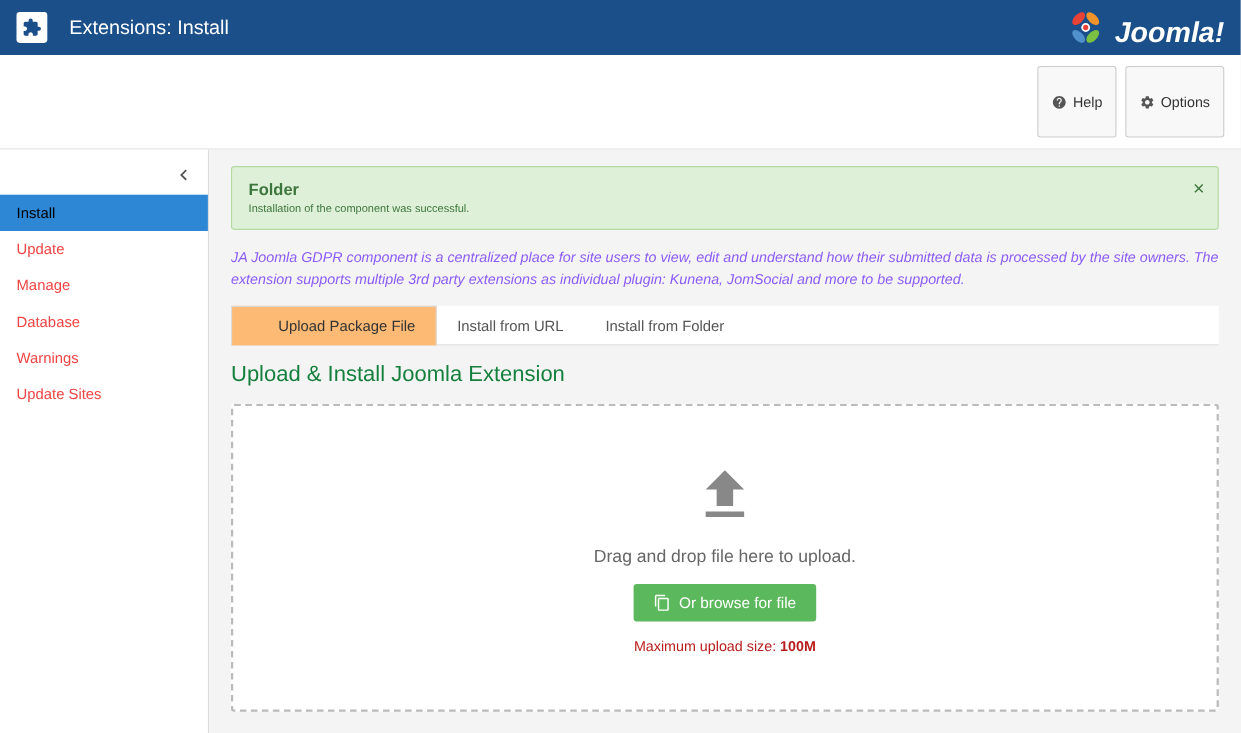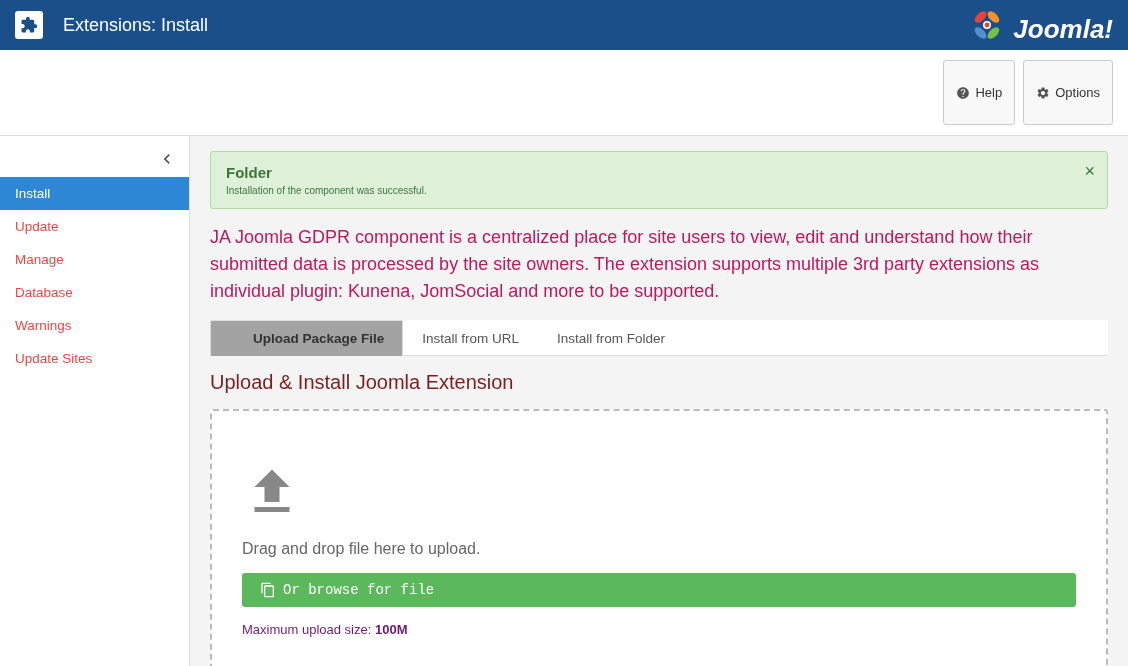--- a/index.html
+++ b/index.html
@@ -93,21 +93,21 @@
     .sidebar-item {
       padding: 9px 15px;
       cursor: pointer;
       font-size: 13.5px;
       color: #ef4444;
       display: block;
       text-decoration: none;
     }
     .sidebar-item.active {
       background: #2d87d4;
-      color: #ffffff;
+      color: #000000;
     }
 
     
     .main {
       flex: 1;
       padding: 15px 20px;
       overflow-y: auto;
       background: #f4f4f4;
     }
 
@@ -137,67 +137,69 @@
       cursor: pointer;
       font-size: 18px;
       color: #3c763d;
       background: none;
       border: none;
       line-height: 1;
     }
 
     
     .description {
-      font-size: 18px;
-      color: #be185d;
+      font-size: 13px;
+      color: #8b5cf6;
       margin-bottom: 15px;
       line-height: 1.5;
+      font-style: italic;
     }
 
     
     .tabs {
       display: flex;
       border-bottom: 1px solid #ddd;
       margin-bottom: 15px;
       background: #fff;
     }
     .tab {
       padding: 10px 18px;
       cursor: pointer;
       font-size: 13.5px;
       color: #555;
       border: 1px solid transparent;
       border-bottom: none;
       margin-bottom: -1px;
       text-decoration: none;
     }
     .tab.active {
-      background: #a3a3a3;
+      background: #fdba74;
       border-color: #ddd;
       color: #333;
-      font-weight: bold;
+      font-weight: normal;
       padding-left: 42px;
     }
 
     
     .section-title {
       font-size: 20px;
       font-weight: normal;
-      color: #7f1d1d;
+      color: #15803d;
       margin-bottom: 15px;
     }
 
     
     .upload-area {
       border: 2px dashed #bbb;
       background: #fff;
       border-radius: 3px;
       min-height: 280px;
       display: flex;
       flex-direction: column;
+      align-items: center;
       justify-content: center;
       gap: 15px;
       padding: 30px;
     }
     .upload-icon {
       color: #888;
     }
     .upload-icon svg {
       width: 60px;
       height: 60px;
@@ -211,26 +213,25 @@
       display: flex;
       align-items: center;
       gap: 7px;
       background: #5cb85c;
       color: #fff;
       border: none;
       padding: 9px 18px;
       border-radius: 3px;
       cursor: pointer;
       font-size: 14px;
-      font-family: Liberation Mono, monospace;
     }
     .browse-btn svg { width: 16px; height: 16px; fill: #fff; }
     .upload-max {
       font-size: 13px;
-      color: #701a75;
+      color: #b91c1c;
     }
     .upload-max strong { font-weight: bold; }
   </style>
 </head>
 <body>
 
 <header class="header">
   <div class="header-left">
     <div class="header-icon">
       <svg viewBox="0 0 24 24" xmlns="http://www.w3.org/2000/svg">

